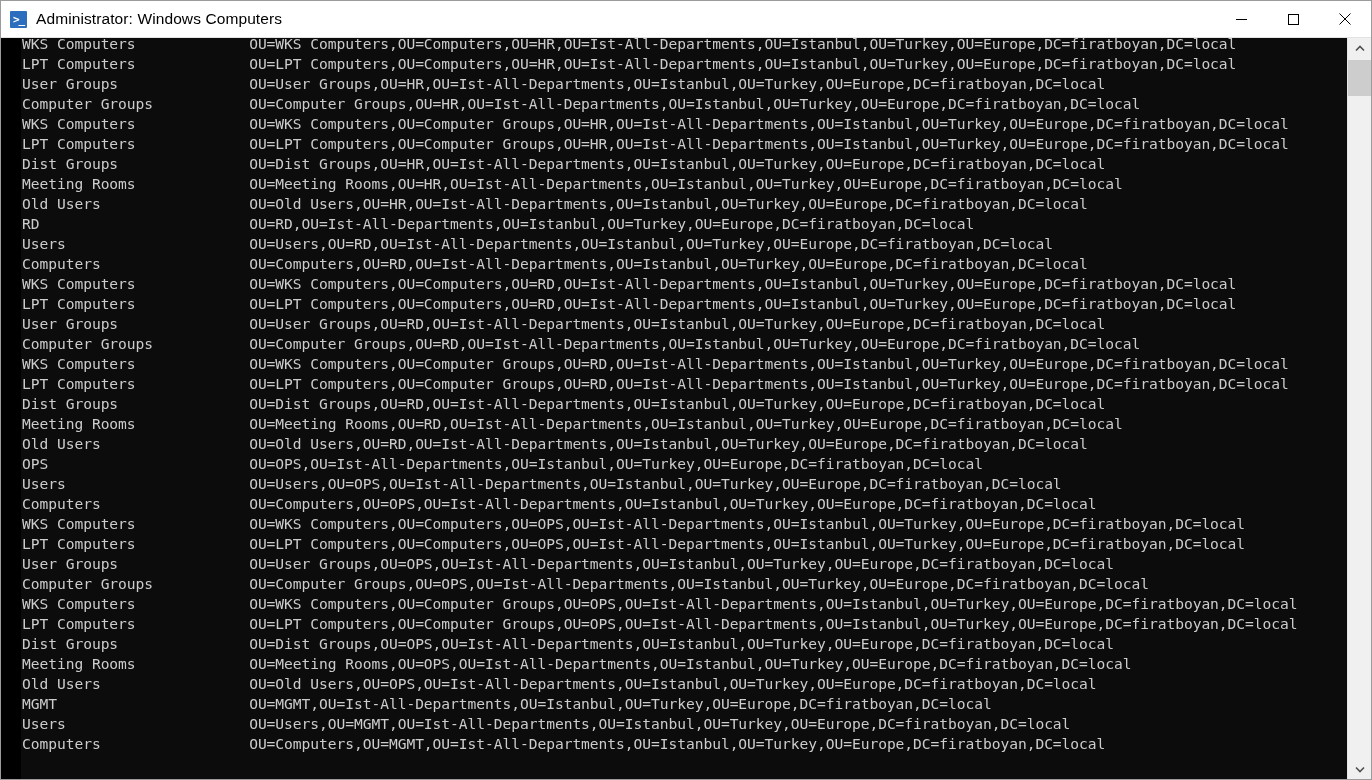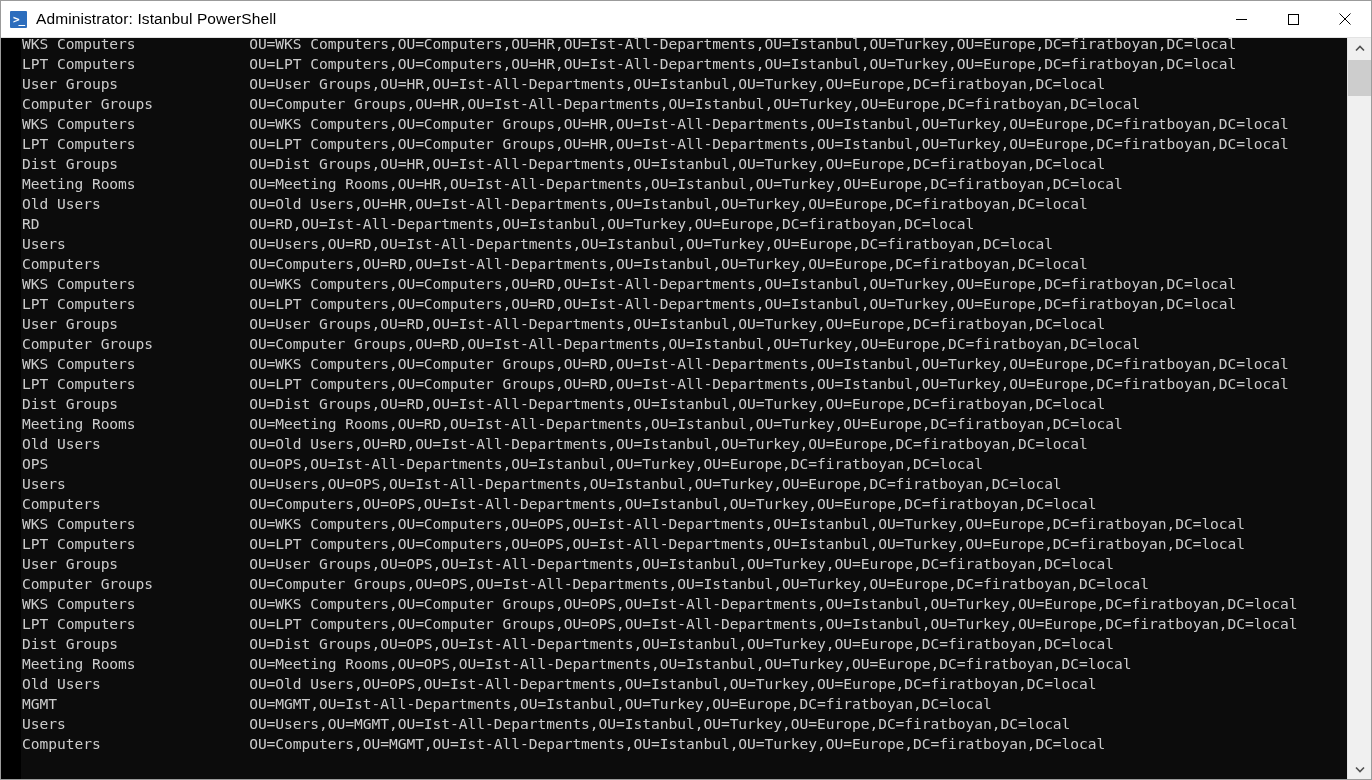--- a/index.html
+++ b/index.html
@@ -154,21 +154,21 @@
 </style>
 </head>
 <body>
 
 <div id="window">
 
   <div id="titlebar" style="background: rgb(255, 255, 255);">
     <span id="app-icon">
       <span class="glyph">&gt;_</span>
     </span>
-    <span id="title-text">Administrator: Istanbul PowerShell</span>
+    <span id="title-text">Administrator: Windows Computers</span>
 
     <div id="window-controls">
       <button class="win-btn">
         <svg width="11" height="11" viewBox="0 0 11 11">
           <line x1="0" y1="5.5" x2="11" y2="5.5" stroke="#000" stroke-width="1"></line>
         </svg>
       </button>
       <button class="win-btn">
         <svg width="11" height="11" viewBox="0 0 11 11">
           <rect x="0.5" y="0.5" width="10" height="10" fill="none" stroke="#000" stroke-width="1"></rect>

